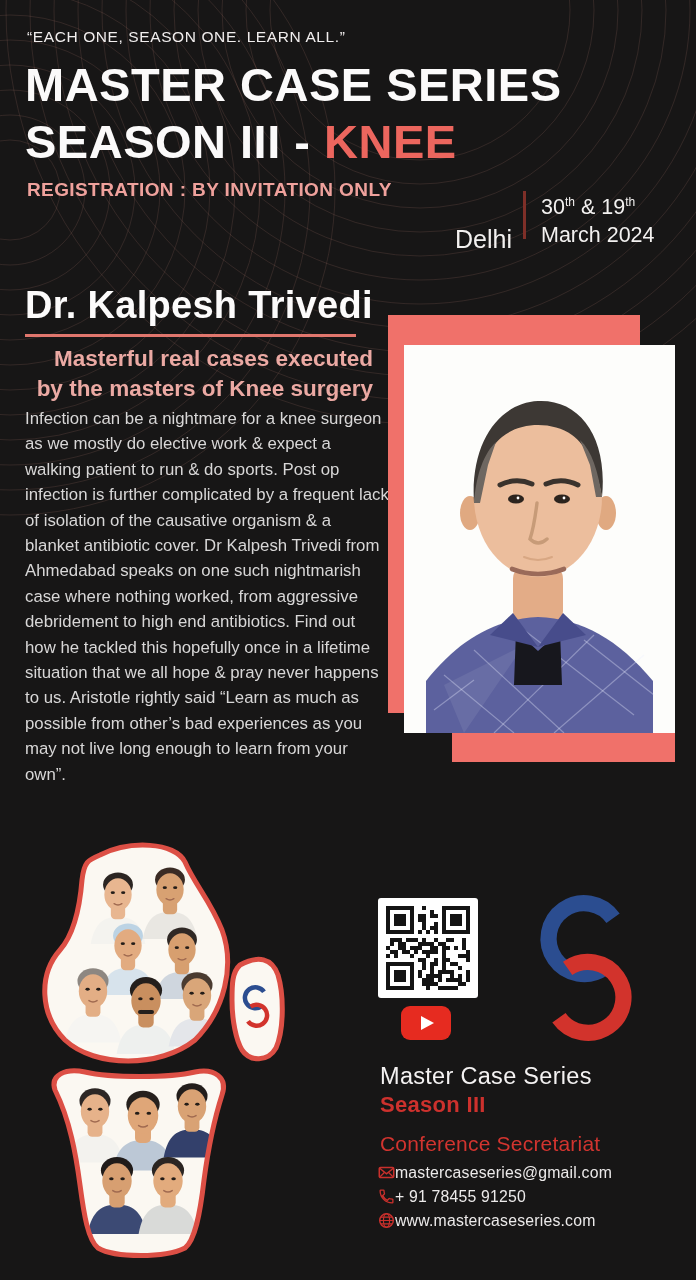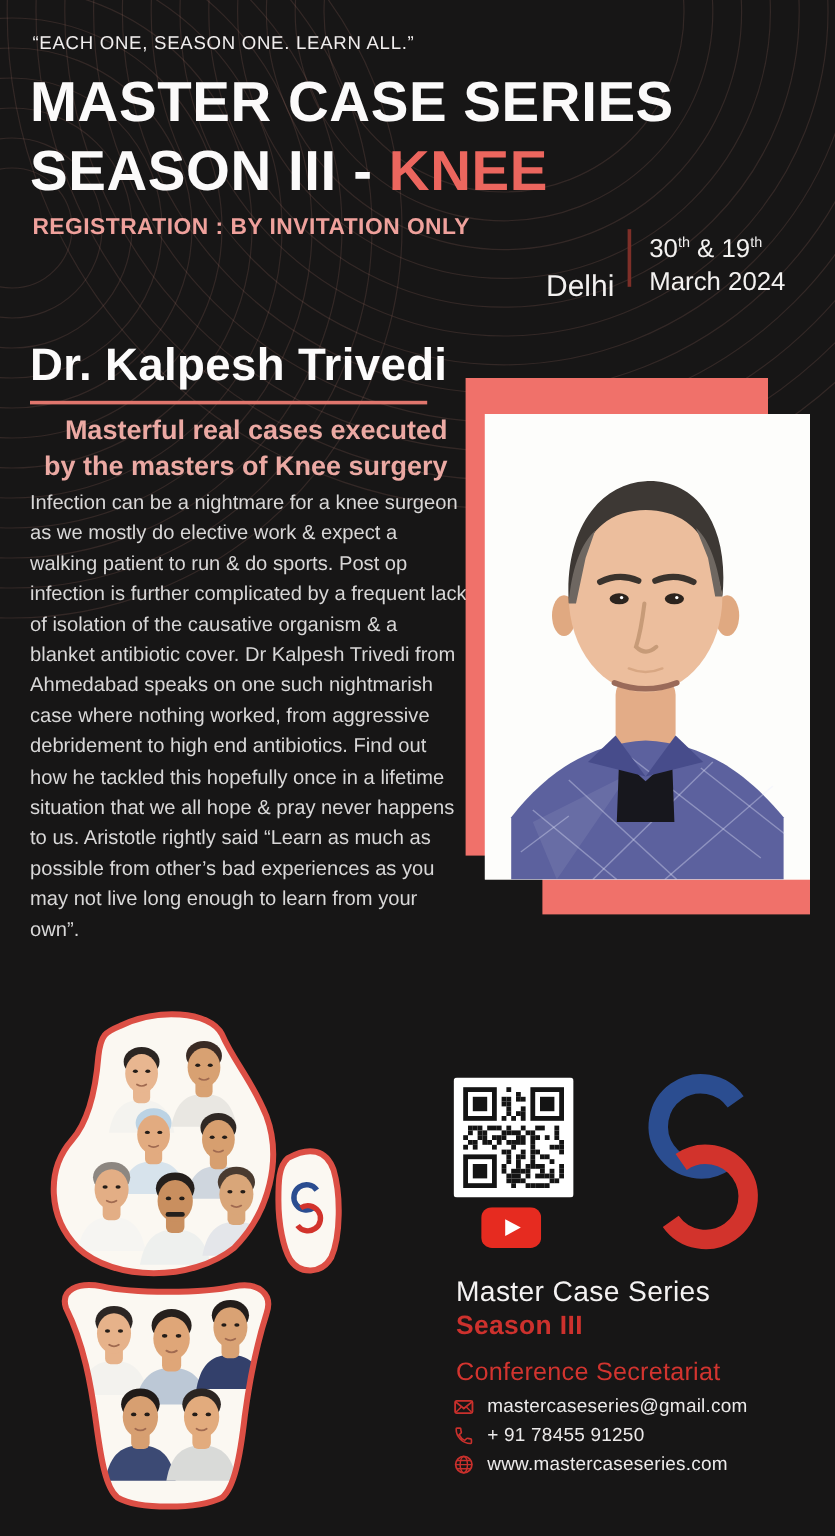--- a/index.html
+++ b/index.html
@@ -30,21 +30,21 @@
   .photo-frame-b{left:452px;top:382px;width:223px;height:380px;background:#f0716a;}
   .speaker-photo{left:404px;top:345px;width:271px;height:388px;background:#fdfdfb;}
   
   .qr{left:378px;top:898px;width:100px;height:100px;}
   .yt{left:401px;top:1006px;width:50px;height:34px;}
   .logo{left:534px;top:892px;width:104px;height:152px;}
   .brand1{left:380px;top:1063px;font-size:23.5px;color:#f4f2f2;letter-spacing:.3px;}
   .brand2{left:380px;top:1092px;font-size:22px;font-weight:700;color:#cd312d;letter-spacing:.3px;}
   .secretariat{left:380px;top:1132px;font-size:21px;font-weight:400;color:#d2342f;letter-spacing:.2px;}
   .contacts{left:378px;top:1164px;display:flex;flex-direction:column;gap:7px;}
-  .contact-row{display:flex;align-items:center;gap:11px;height:17px;}
+  .contact-row{display:flex;align-items:center;height:17px;}
   .contact-row .txt{font-size:15.8px;color:#eceaea;letter-spacing:.2px;}
   .cicon{width:17px;height:17px;flex:0 0 17px;}
 </style>
 </head>
 <body>
 
 <div class="poster">
 
   <svg class="contours" width="696" height="760">
     <g fill="none" stroke="rgba(236,160,150,0.13)" stroke-width="1">

